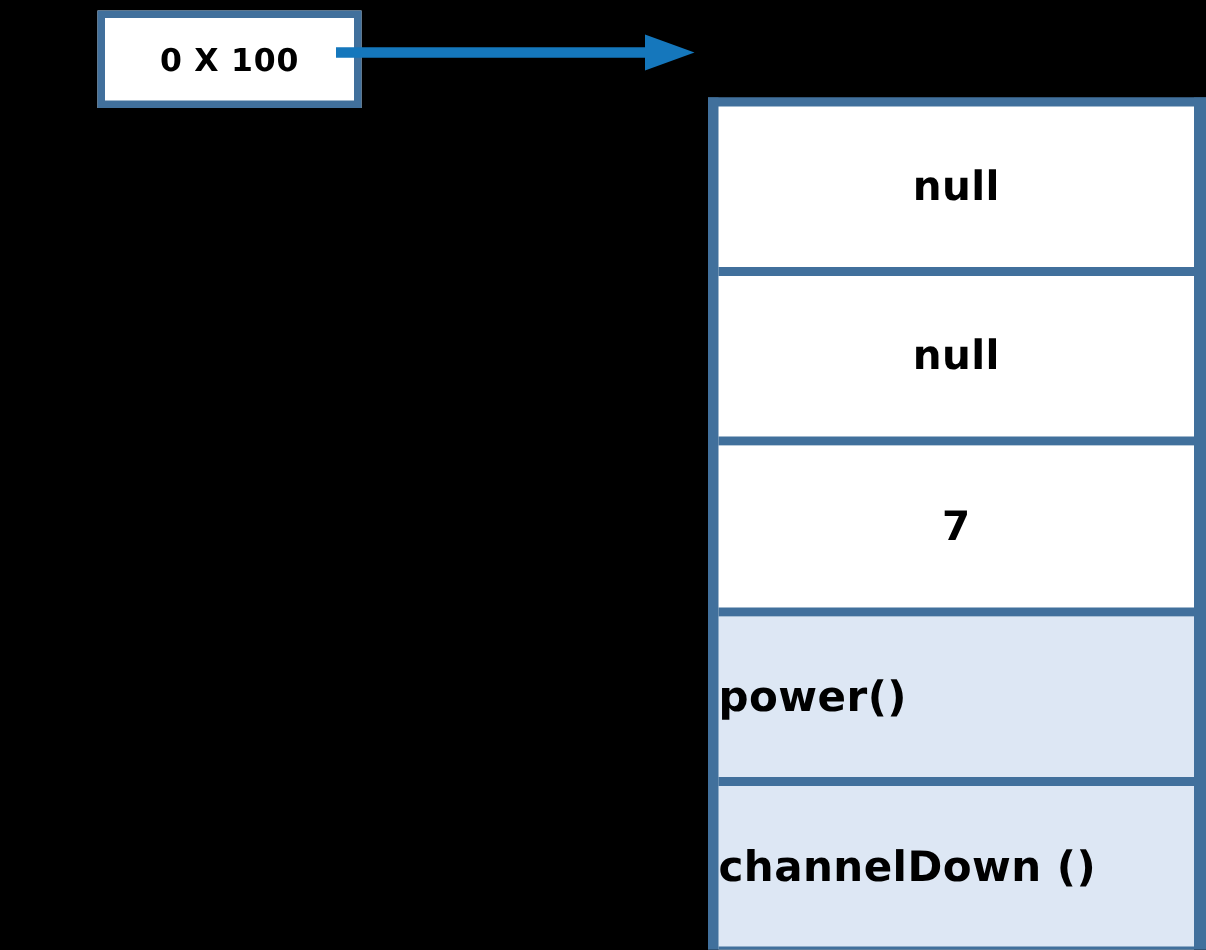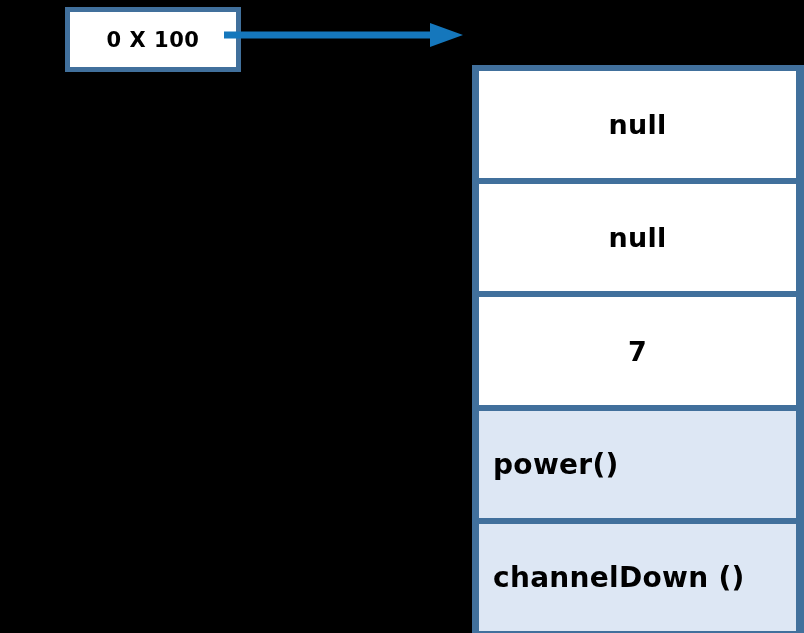--- a/index.html
+++ b/index.html
@@ -69,21 +69,20 @@
     align-items: center;
     overflow: hidden;
   }
   .obj-row.field {
     background: #ffffff;
     justify-content: center;
   }
   .obj-row.method {
     background: #dde7f4;
     justify-content: flex-start;
-    padding-left: 14px;
   }
   .obj-row .cell-text {
     font-size: 27px;
     font-weight: bold;
     color: #000000;
     white-space: nowrap;
     letter-spacing: 0.3px;
   }
   .obj-row.method .cell-text {
     font-size: 28px;

